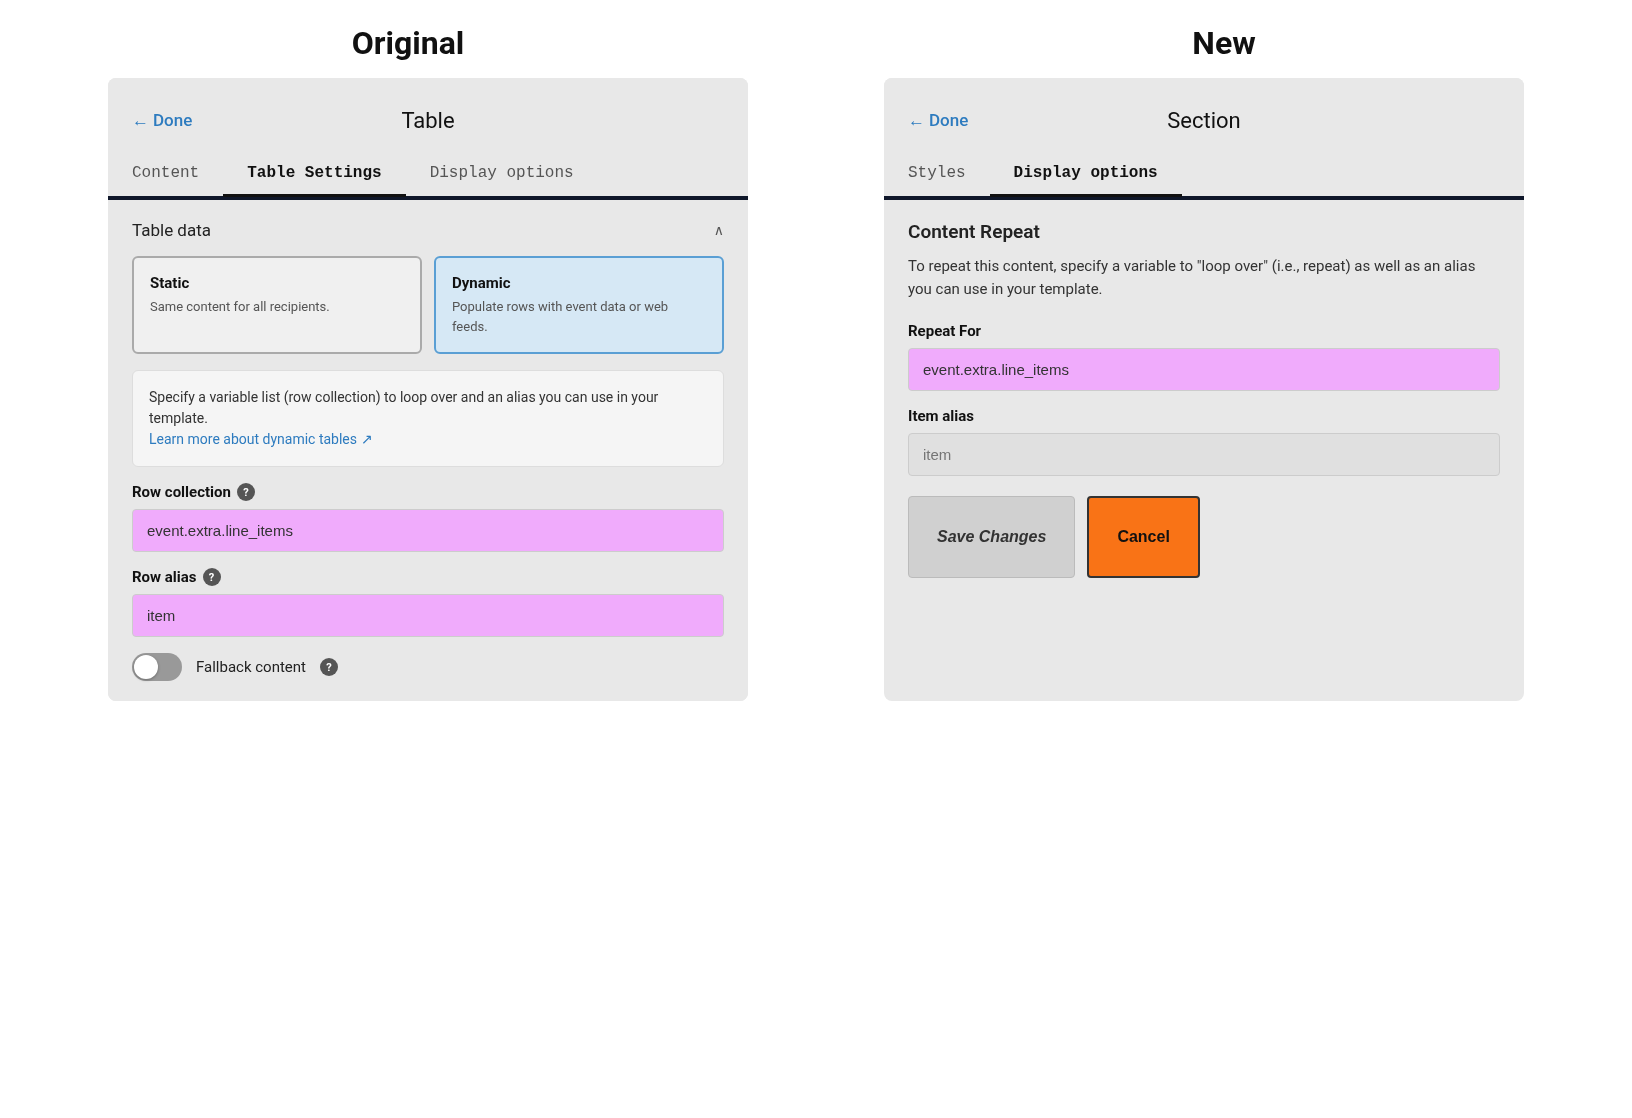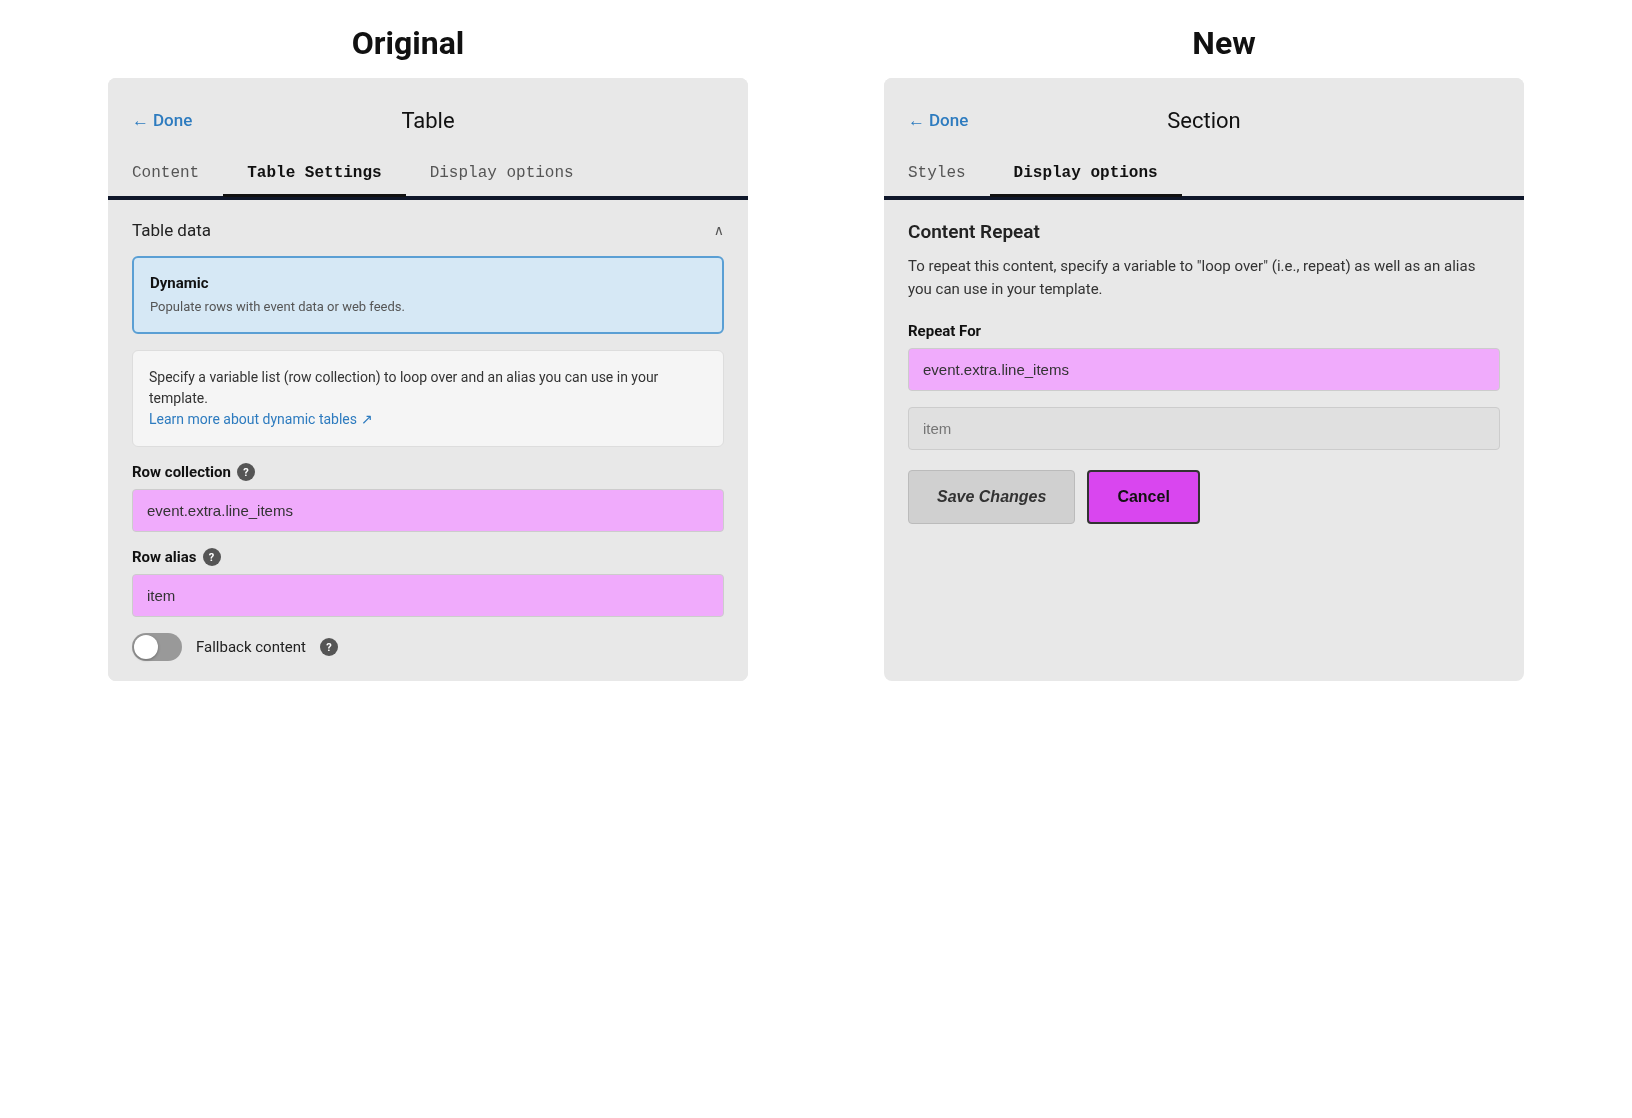--- a/index.html
+++ b/index.html
@@ -313,22 +313,22 @@
       border: 1px solid #bbb;
       border-radius: 4px;
       font-size: 16px;
       font-weight: 600;
       color: #333;
       cursor: pointer;
       font-style: italic;
     }
 
     .btn-cancel {
-      padding: 16px 28px;
-      background: #d946ef;
+      padding: 30px 28px;
+      background: #f97316;
       border: 2px solid #333;
       border-radius: 4px;
       font-size: 16px;
       font-weight: 700;
       color: #111;
       cursor: pointer;
     }
 
     
     .field-input-gray {
@@ -381,20 +381,24 @@
         </div>
 
         <div class="panel-body">
 
           <div class="section-header">
             <span class="section-title">Table data</span>
             <span class="chevron-icon">∧</span>
           </div>
 
           <div class="toggle-group">
+            <div class="toggle-btn">
+              <span class="toggle-btn-title">Static</span>
+              <span class="toggle-btn-desc">Same content for all recipients.</span>
+            </div>
             <div class="toggle-btn active">
               <span class="toggle-btn-title">Dynamic</span>
               <span class="toggle-btn-desc">Populate rows with event data or web feeds.</span>
             </div>
           </div>
 
           <div class="info-box">
             <span>Specify a variable list (row collection) to loop over and an alias you can use in your template.</span>
             <br>
             <a class="info-link">
@@ -459,20 +463,23 @@
           </div>
 
           <div class="field-group">
             <div class="field-label">
               <span>Repeat For</span>
             </div>
             <input class="field-input" type="text" value="event.extra.line_items" style="">
           </div>
 
           <div class="field-group">
+            <div class="field-label">
+              <span>Item alias</span>
+            </div>
             <input class="field-input-gray" type="text" placeholder="item" style="">
           </div>
 
           <div class="buttons-row">
             <button class="btn-save">
               <span>Save Changes</span>
             </button>
             <button class="btn-cancel">
               <span>Cancel</span>
             </button>

